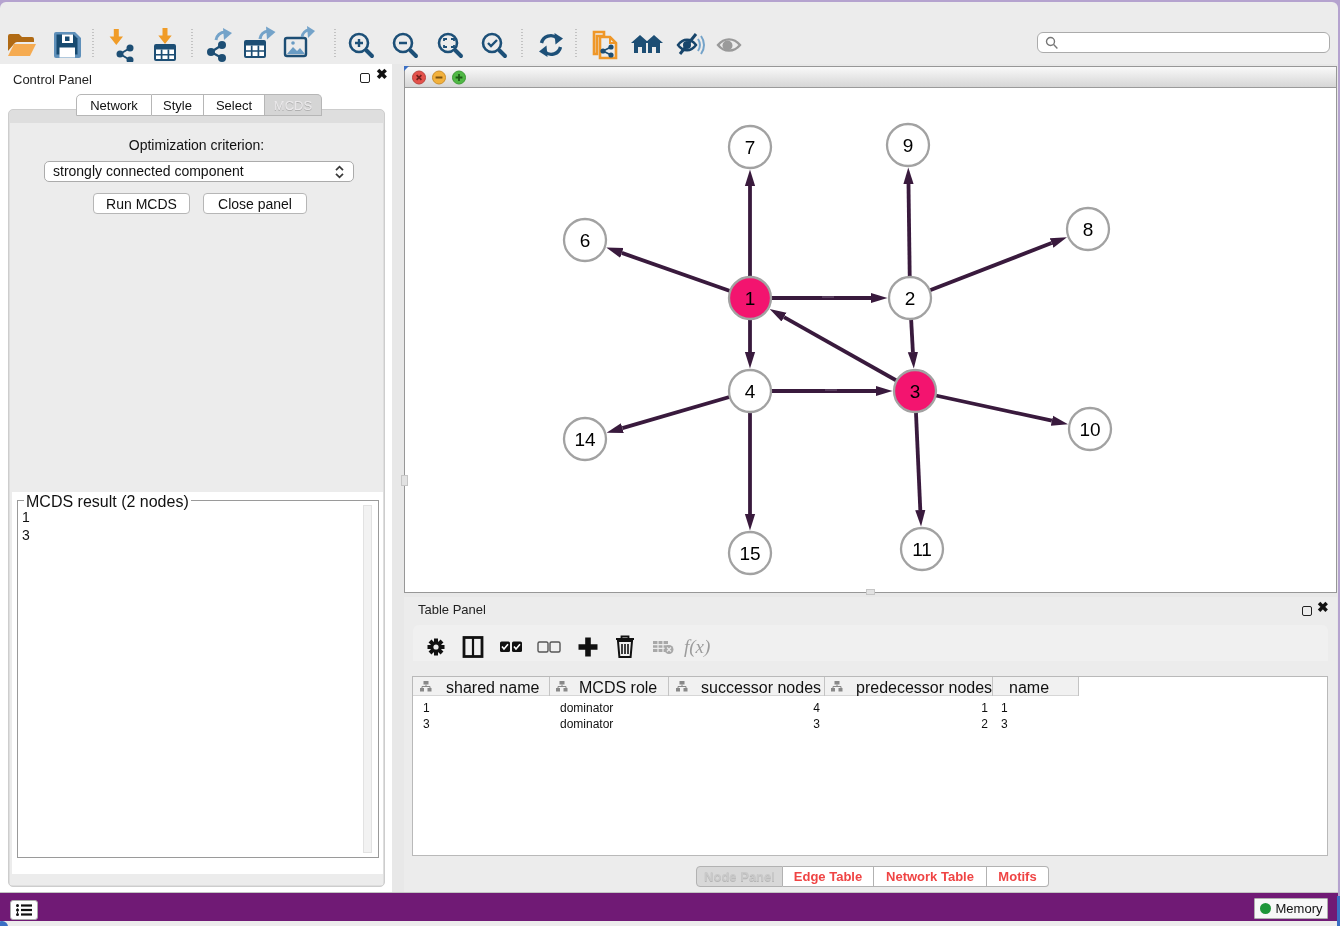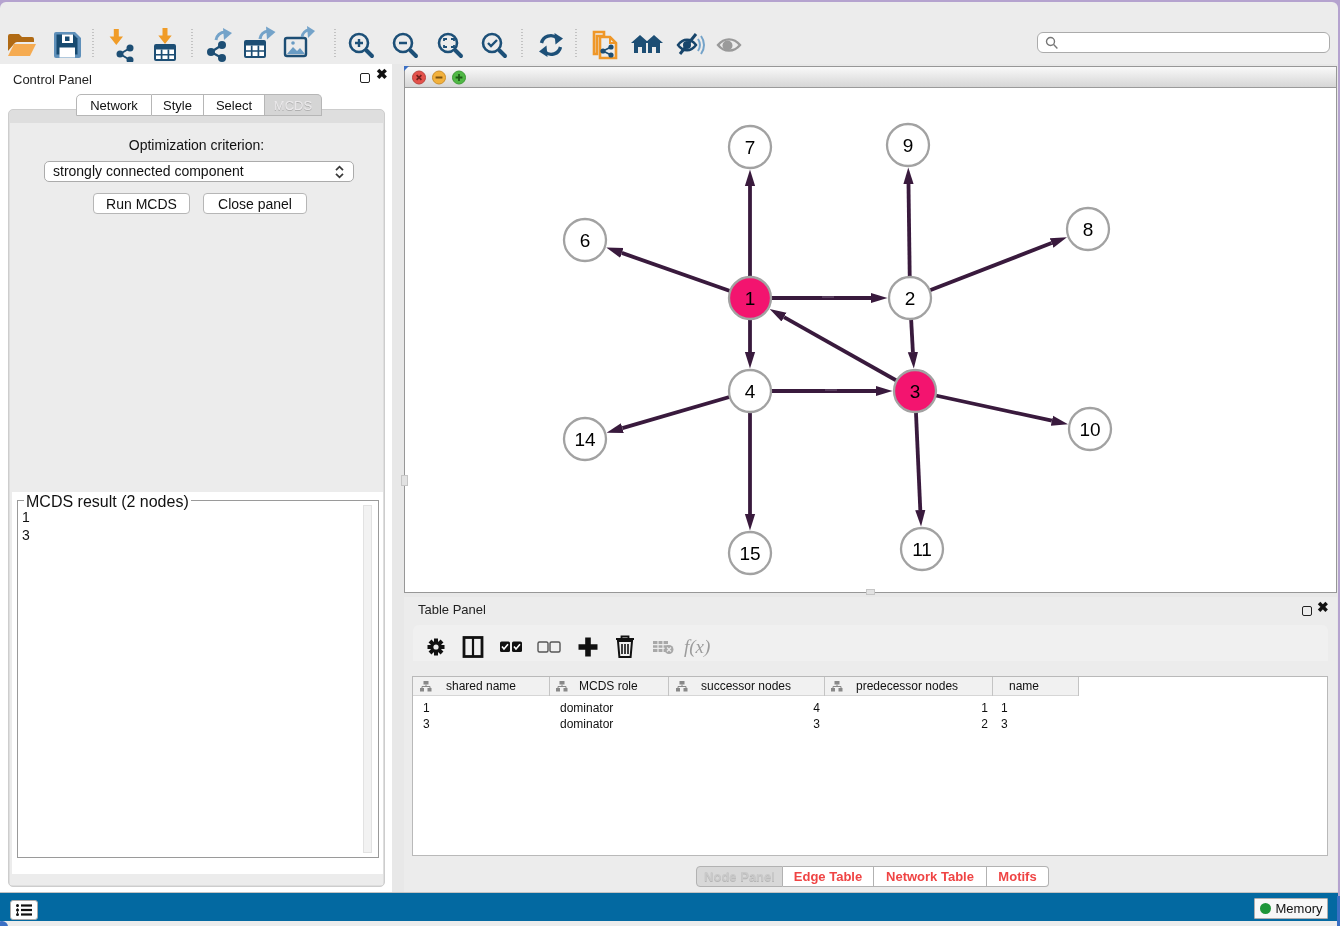--- a/index.html
+++ b/index.html
@@ -59,29 +59,29 @@
   background:linear-gradient(#f9f9f9,#d6d6d6); border-bottom:1px solid #9a9a9a; }
 #net-title { position:absolute; top:3px; width:100%; text-align:center; font-size:13px; color:#1a1a1a; }
 #graph { position:absolute; left:-1px; top:22px; }
 
 #tpanel { position:absolute; left:0; top:533px; width:933px; height:295px; background:#ececec; }
 #tp-title { position:absolute; left:14px; top:5px; font-size:13px; color:#222; }
 #tbl { position:absolute; left:8px; top:79px; width:916px; height:180px;
   background:#fff; border:1px solid #b9b9b9; }
 #tbl-head { position:absolute; left:0; top:0; width:665px; height:19px;
   background:#f1f1f1; border-bottom:1px solid #d6d6d6; }
-.th { position:absolute; top:2px; font-size:12px; color:#111; }
+.th { position:absolute; top:2px; font-size:16px; color:#111; }
 .thsep { position:absolute; top:0; height:19px; border-left:1px solid #c4c4c4; }
 .td { position:absolute; font-size:12px; color:#111; }
 .tabb { position:absolute; top:269px; height:21px; background:#fff;
   border:1px solid #b2b2b2; font-size:13px; color:#ef4444; text-align:center;
   line-height:19px; font-weight:bold; }
 
 #statusbar { position:absolute; left:0; top:890px; width:100%; height:29px;
-  background:#0369a1; border-top:1px solid #c3c3c3; }
+  background:#701a75; border-top:1px solid #c3c3c3; }
 #sb-left { position:absolute; left:10px; top:7px; width:28px; height:20px;
   background:#fff; border:1px solid #ababab; border-radius:3px; }
 #sb-mem { position:absolute; right:10px; top:5px; width:74px; height:21px;
   background:#f7f7f7; border:1px solid #aeaeae; border-radius:1px;
   font-size:13px; color:#111; text-align:center; line-height:19px; }
 </style>
 </head>
 <body>
 <div id="win">
   <div id="toolbar">

